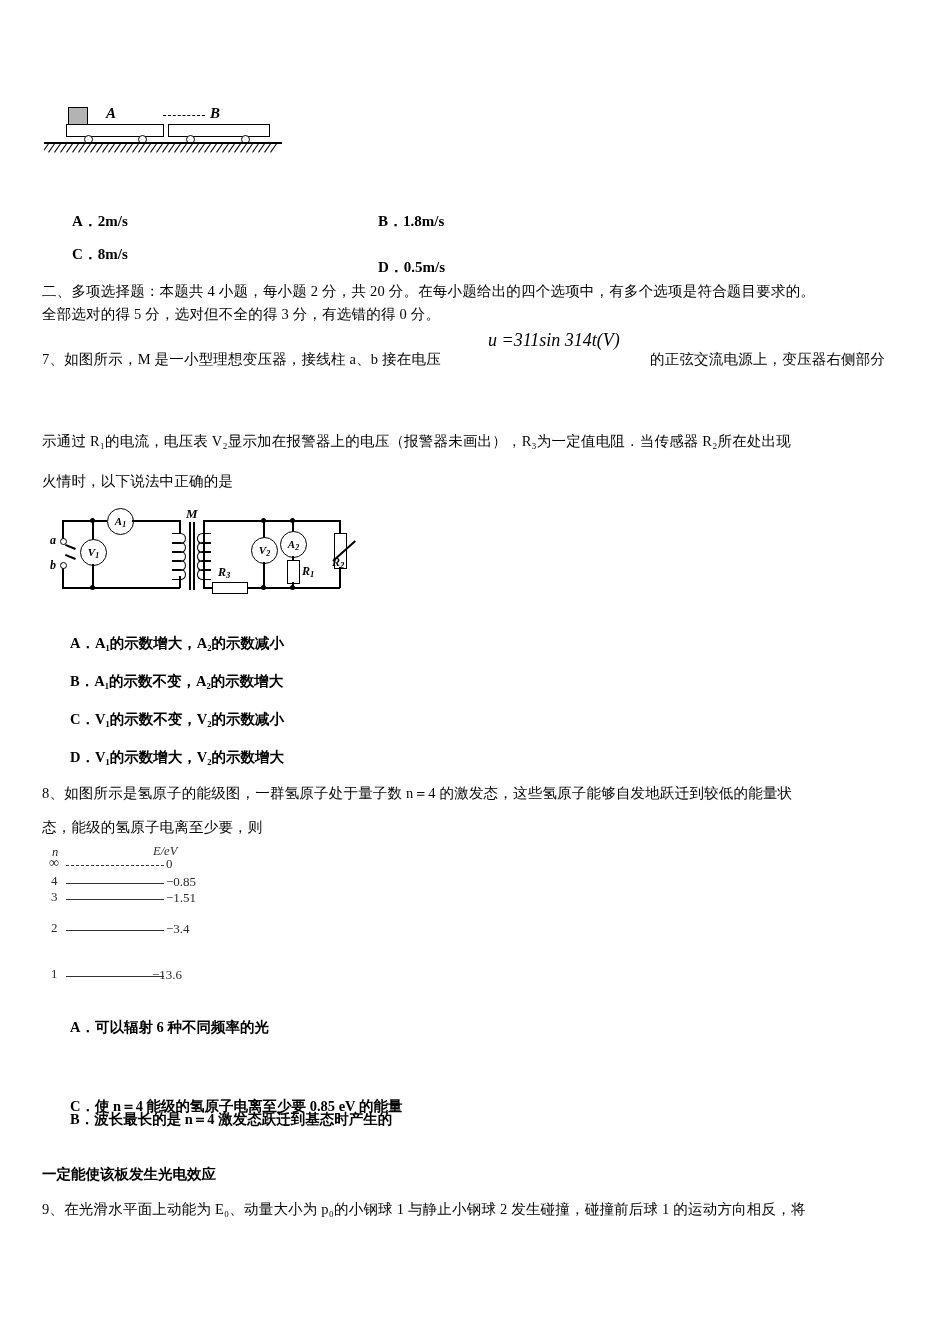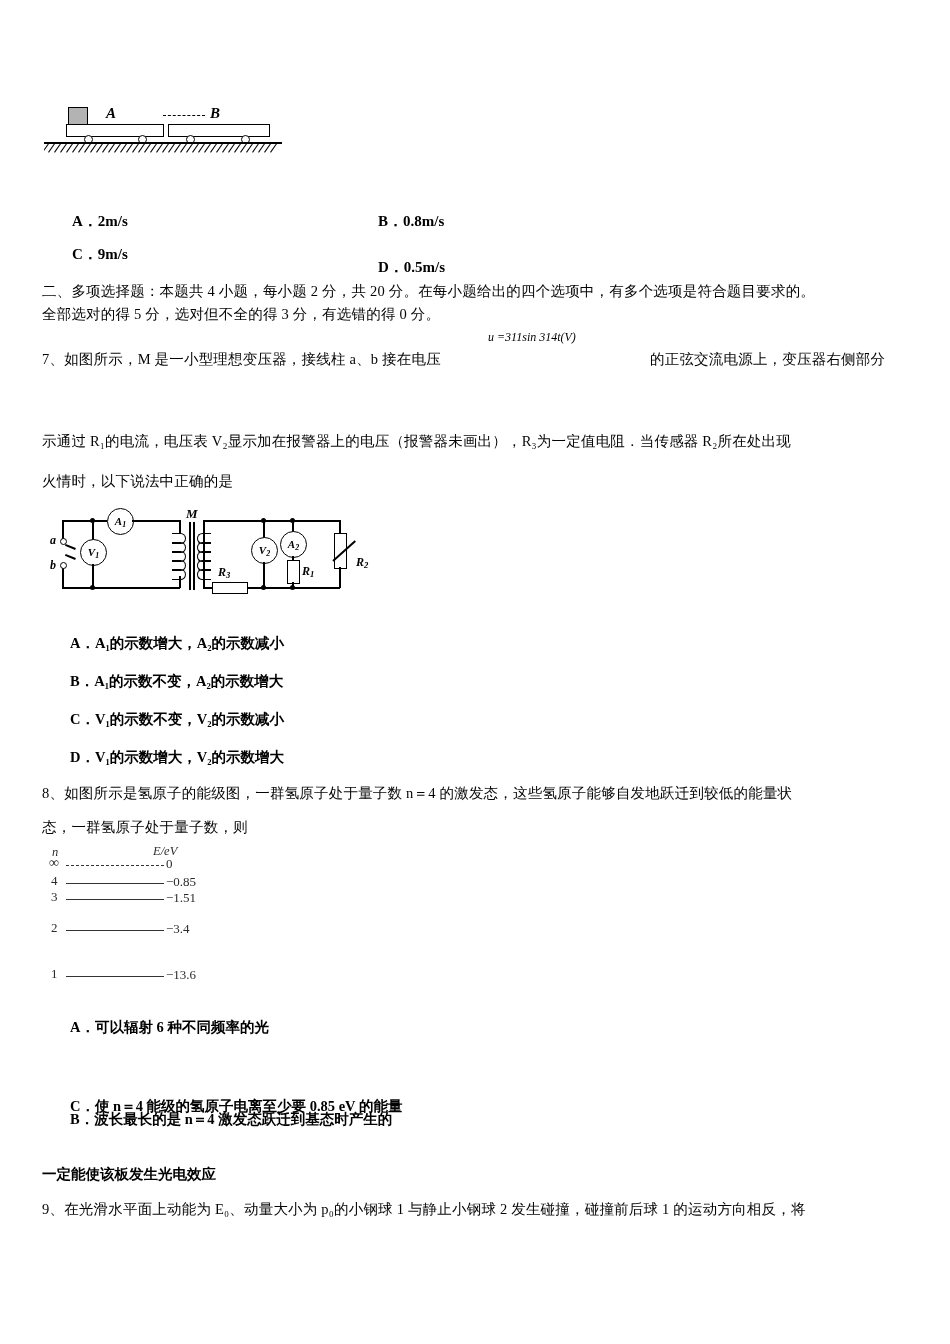--- a/index.html
+++ b/index.html
@@ -35,21 +35,21 @@
   .opt-cn {
     position: absolute;
     font-size: 14.5px;
     font-weight: bold;
     white-space: nowrap;
   }
   sub { font-size: 0.72em; vertical-align: -0.25em; }
   .formula {
     position: absolute;
     font-family: "Liberation Serif", "DejaVu Serif", serif;
-    font-size: 12px;
+    font-size: 18px;
     font-style: italic;
     white-space: nowrap;
   }
 
   
   .fig-carts { position: absolute; }
   .cart-block {
     position: absolute;
     background: #b3b3b3;
     border: 1.6px solid #000;
@@ -259,24 +259,24 @@
         <i style="left:222px"></i>
         <i style="left:228px"></i>
         <i style="left:234px"></i>
     </div>
   </div>
 
   <div class="opt" style="left:72px; top:212px;">
     <span class="lbl">A．</span><span>2m/s</span>
   </div>
   <div class="opt" style="left:378px; top:212px;">
-    <span class="lbl">B．</span><span>0.8m/s</span>
+    <span class="lbl">B．</span><span>1.8m/s</span>
   </div>
   <div class="opt" style="left:72px; top:245px;">
-    <span class="lbl">C．</span><span>9m/s</span>
+    <span class="lbl">C．</span><span>8m/s</span>
   </div>
   <div class="opt" style="left:378px; top:258px;">
     <span class="lbl">D．</span><span>0.5m/s</span>
   </div>
 
   <div class="para" style="left:42px; top:280px; width:880px;">二、多项选择题：本题共 4 小题，每小题 2 分，共 20 分。在每小题给出的四个选项中，有多个选项是符合题目要求的。</div>
   <div class="para" style="left:42px; top:303px; width:880px;">全部选对的得 5 分，选对但不全的得 3 分，有选错的得 0 分。</div>
 
   <div class="para" style="left:42px; top:348px;">7、如图所示，M 是一小型理想变压器，接线柱 a、b 接在电压</div>
   <div class="formula" style="left:488px; top:330px;">u =311sin 314t(V)</div>
@@ -368,38 +368,38 @@
     <div class="wire v" style="left:240px; top:56px; height:5px;"></div>
     <div class="resistor" style="left:235px; top:60px; width:11px; height:22px;"></div>
     <div class="wire v" style="left:240px; top:82px; height:6px;"></div>
     <div class="circ-label" style="left:250px; top:64px;"><span>R</span><sub>1</sub></div>
 
     <div class="wire v" style="left:287px; top:20px; height:14px;"></div>
     <div class="resistor" style="left:282px; top:33px; width:11px; height:34px;"></div>
     <div class="wire v" style="left:287px; top:67px; height:21px;"></div>
 
     <div class="arrow-diag" style="left:277px; top:50px; width:30px; transform:rotate(-42deg);"></div>
-    <div class="circ-label" style="left:304px; top:55px;"><span>R</span><sub>2</sub></div>
+    <div class="circ-label" style="left:280px; top:55px;"><span>R</span><sub>2</sub></div>
   </div>
 
   <div class="opt-cn" style="left:70px; top:634px;">
     <span>A．</span><span>A₁的示数增大，A₂的示数减小</span>
   </div>
   <div class="opt-cn" style="left:70px; top:672px;">
     <span>B．</span><span>A₁的示数不变，A₂的示数增大</span>
   </div>
   <div class="opt-cn" style="left:70px; top:710px;">
     <span>C．</span><span>V₁的示数不变，V₂的示数减小</span>
   </div>
   <div class="opt-cn" style="left:70px; top:748px;">
     <span>D．</span><span>V₁的示数增大，V₂的示数增大</span>
   </div>
 
   <div class="para" style="left:42px; top:782px; width:895px;">8、如图所示是氢原子的能级图，一群氢原子处于量子数 n＝4 的激发态，这些氢原子能够自发地跃迁到较低的能量状</div>
-  <div class="para" style="left:42px; top:816px;">态，一群氢原子处于量子数，则</div>
+  <div class="para" style="left:42px; top:816px;">态，能级的氢原子电离至少要，则</div>
 
   <div class="levels" style="left:48px; top:845px; width:200px; height:150px;">
 
     <div class="lvl-hdr" style="left:4px; top:0px;">n</div>
     <div class="lvl-hdr" style="left:105px; top:-1px;">E/eV</div>
 
     <div class="lvl-n" style="left:1px; top:10px; font-size:14px;">∞</div>
     <div class="lvl-line dashed" style="left:18px; top:20px; width:98px;"></div>
     <div class="lvl-e" style="left:118px; top:11px;">0</div>
 
@@ -410,21 +410,21 @@
     <div class="lvl-n" style="left:3px; top:44px;">3</div>
     <div class="lvl-line" style="left:18px; top:54px; width:98px;"></div>
     <div class="lvl-e" style="left:118px; top:45px;">−1.51</div>
 
     <div class="lvl-n" style="left:3px; top:75px;">2</div>
     <div class="lvl-line" style="left:18px; top:85px; width:98px;"></div>
     <div class="lvl-e" style="left:118px; top:76px;">−3.4</div>
 
     <div class="lvl-n" style="left:3px; top:121px;">1</div>
     <div class="lvl-line" style="left:18px; top:131px; width:98px;"></div>
-    <div class="lvl-e" style="left:118px; top:122px;text-align:right;">−13.6</div>
+    <div class="lvl-e" style="left:104px; top:122px;text-align:right;">−13.6</div>
   </div>
 
   <div class="opt-cn" style="left:70px; top:1018px;">
     <span>A．</span><span>可以辐射 6 种不同频率的光</span>
   </div>
   <div class="opt-cn" style="left:70px; top:1081px;margin-top:29px;">
     <span>B．</span><span>波长最长的是 n＝4 激发态跃迁到基态时产生的</span>
   </div>
   <div class="opt-cn" style="left:70px; top:1097px;">
     <span>C．</span><span>使 n＝4 能级的氢原子电离至少要 0.85 eV 的能量</span>

